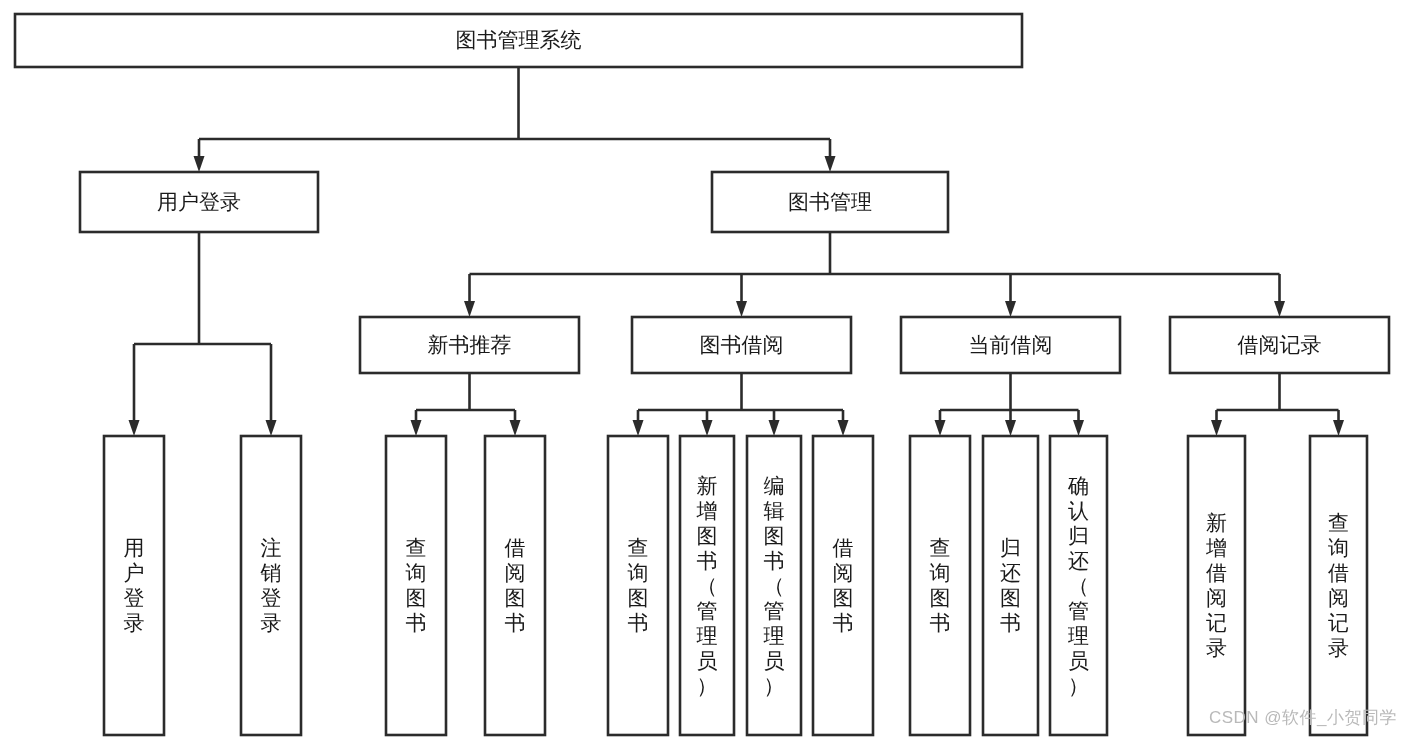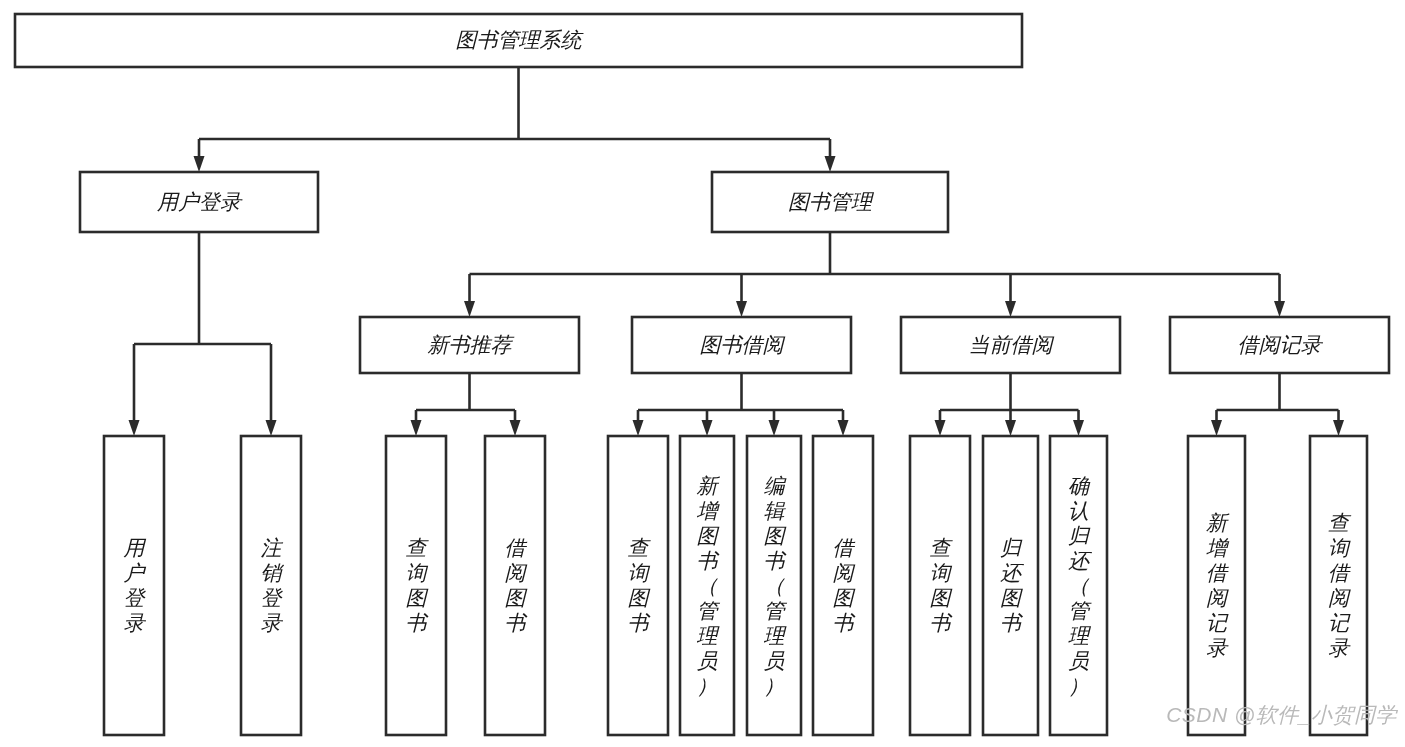--- a/index.html
+++ b/index.html
@@ -11,21 +11,20 @@
     width: 1405px;
     height: 747px;
     font-family: "Liberation Sans", "DejaVu Sans", sans-serif;
     overflow: hidden;
     position: relative;
   }
   #diagram-root {
     position: relative;
     width: 1405px;
     height: 733px;
-    font-style: italic;
   }
   svg#flowchart {
     position: absolute;
     left: 0;
     top: 0;
     width: 1405px;
     height: 747px;
   }
   .node-box {
     fill: #ffffff;
@@ -52,21 +51,21 @@
     font-family: "Liberation Sans", "DejaVu Sans", sans-serif;
     font-size: 21px;
     fill: #1a1a1a;
     text-anchor: middle;
   }
   .watermark {
     position: absolute;
     right: 8px;
     bottom: 4px;
     font-family: "Liberation Sans", "DejaVu Sans", sans-serif;
-    font-size: 21px;
+    font-size: 17px;
     color: #b9b9b9;
     letter-spacing: 0.5px;
     white-space: nowrap;
     pointer-events: none;
     margin-left: 36px;
   }
 </style>
 </head>
 <body>
 

